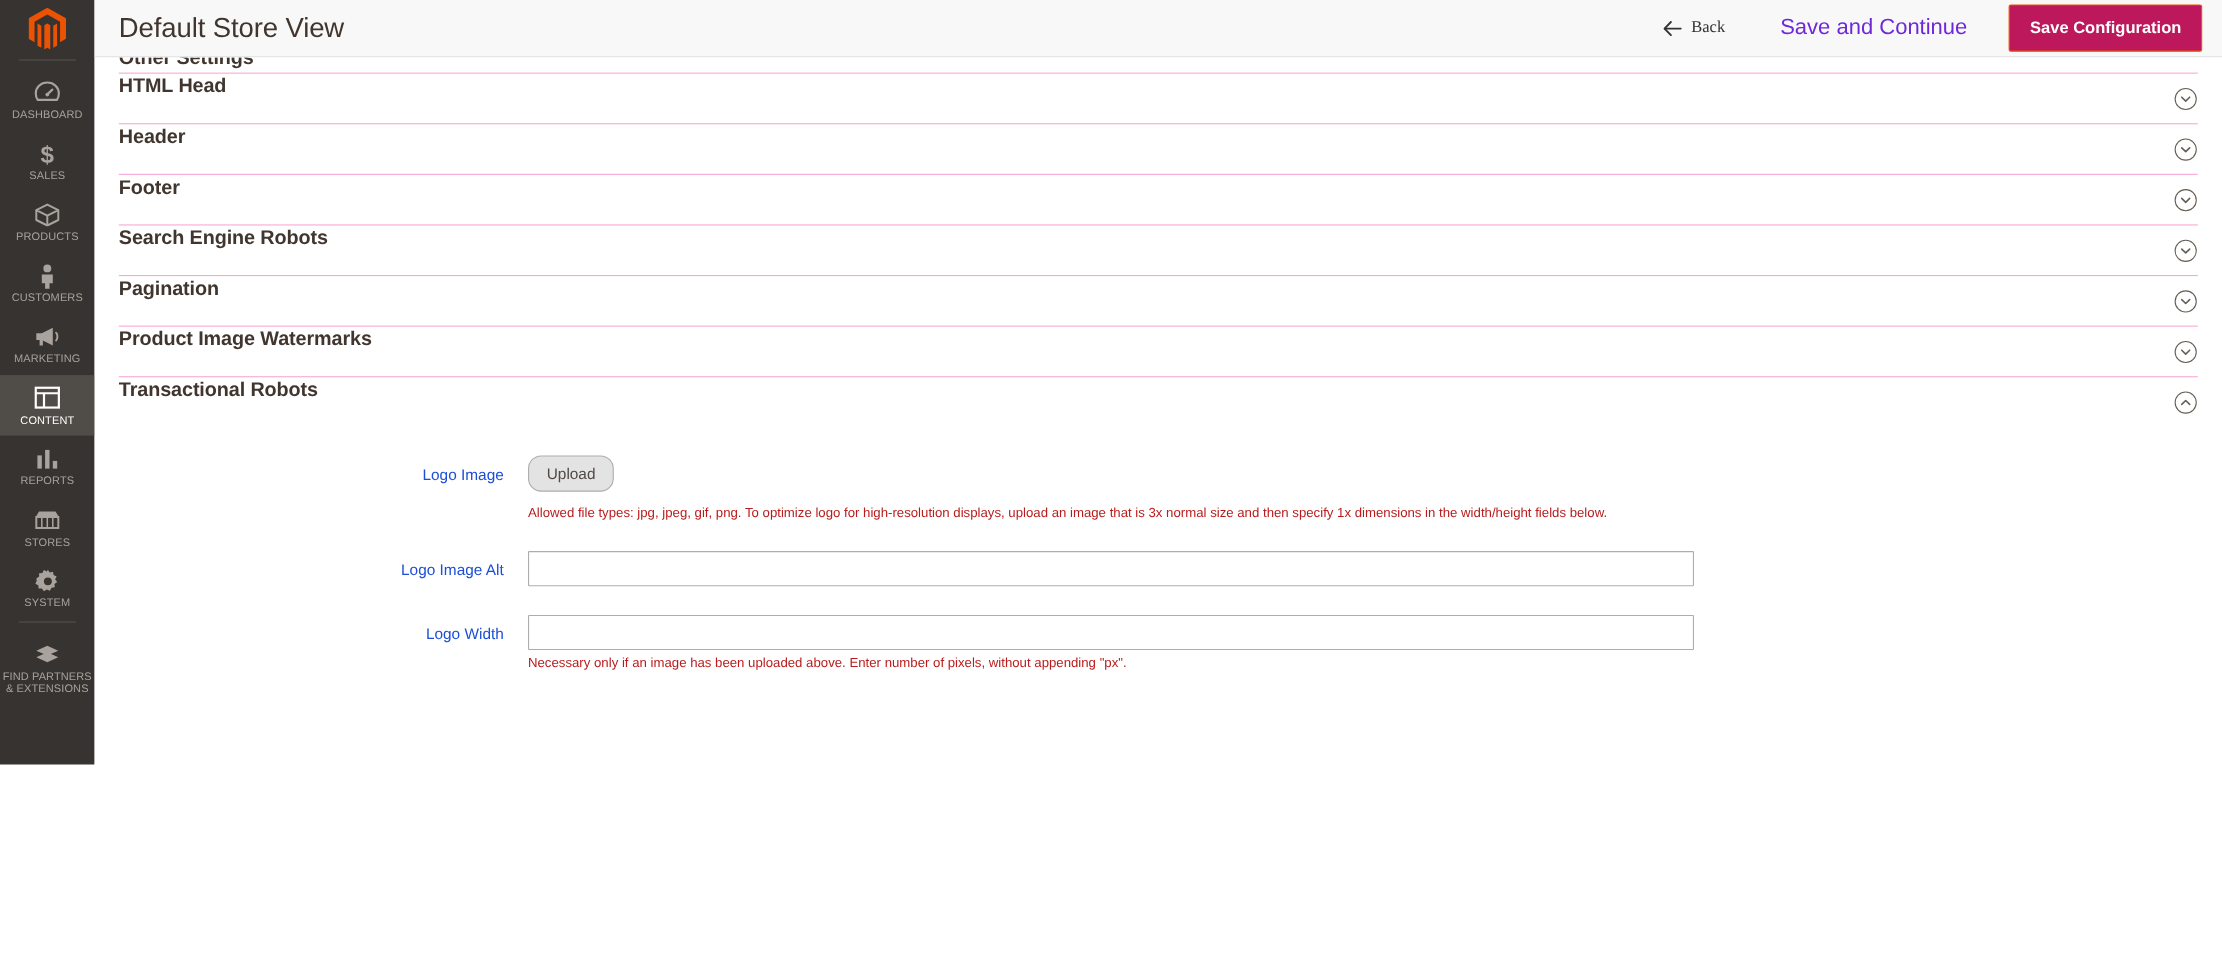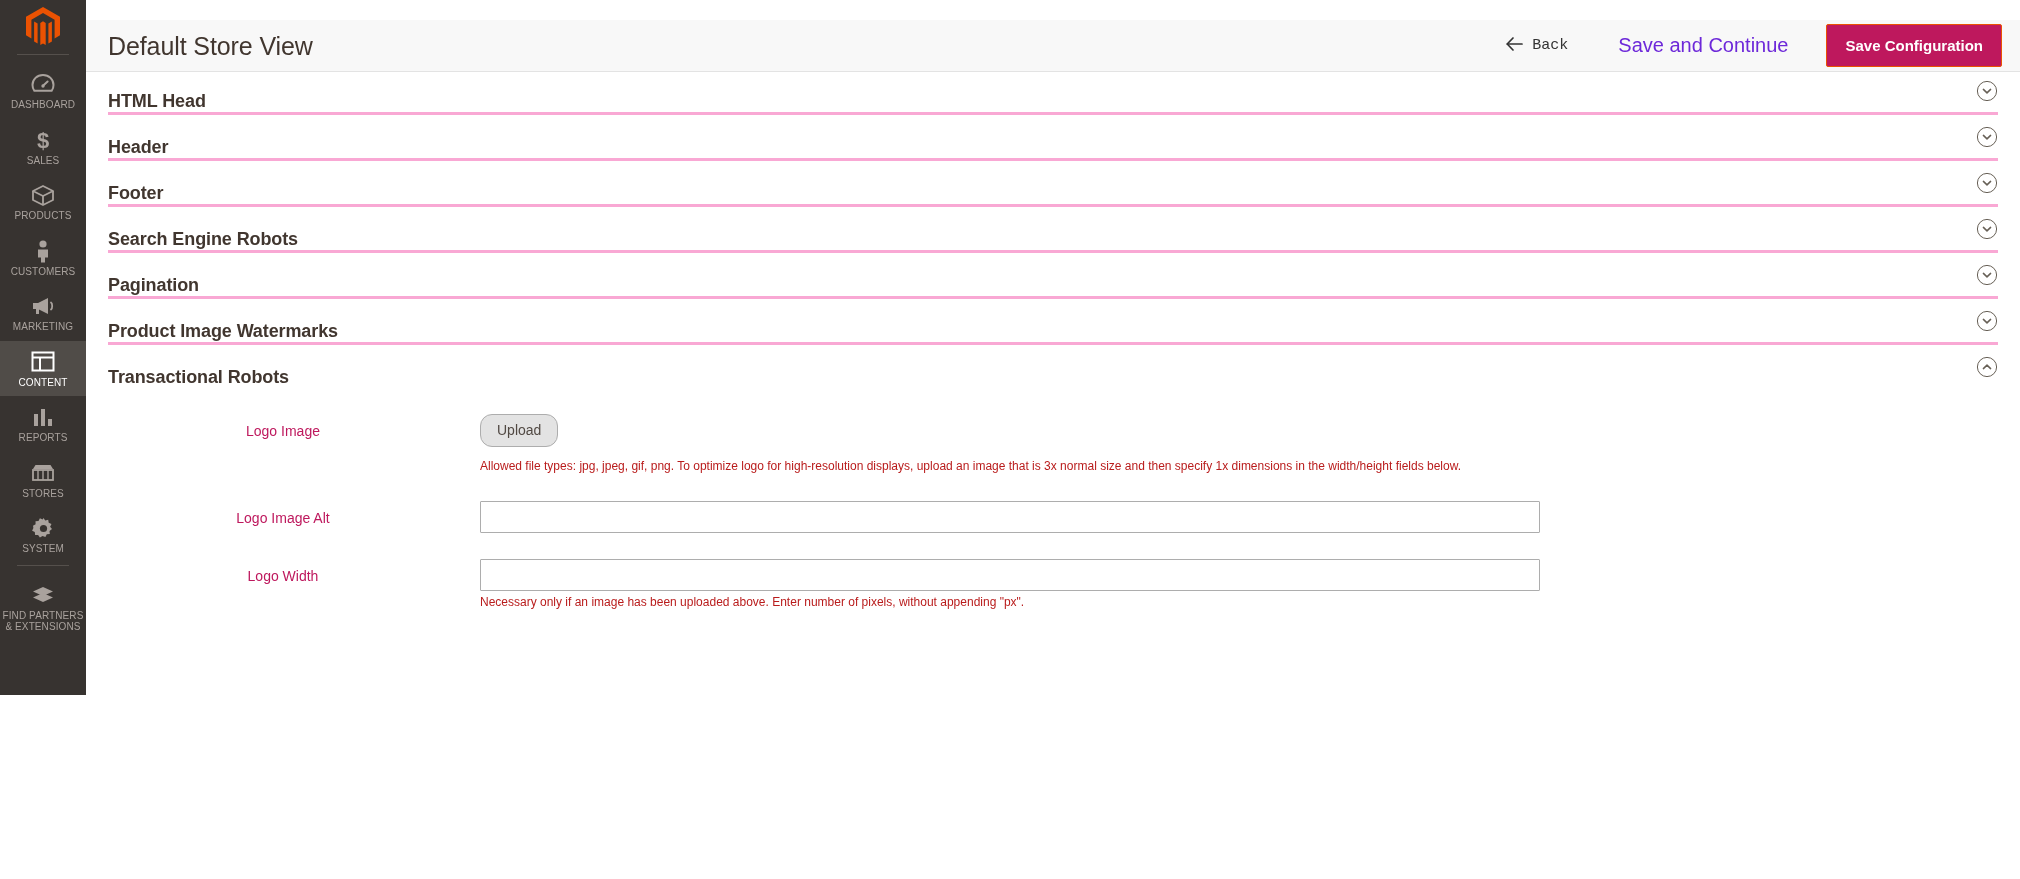--- a/index.html
+++ b/index.html
@@ -50,31 +50,30 @@
   .main { flex: 1 1 auto; position: relative; height: 879px; background: #ffffff; overflow: hidden; }
 
   
   .page-header {
     position: absolute; top: 0; left: 0; right: 0; height: 52px;
     background: #f8f8f8;
     border-bottom: 1px solid #e3e3e3;
     display: flex; align-items: center;
     padding: 0 18px 0 22px;
     z-index: 20;
-    margin-top: 20px;
   }
   .page-title {
     font-size: 25px; font-weight: 400; color: #41362f;
     line-height: 28px; letter-spacing: -.1px;
   }
   .header-actions { margin-left: auto; display: flex; align-items: center; gap: 0; }
   .btn-back {
-    display: flex; gap: 9px;
+    display: flex; align-items: center; gap: 9px;
     background: none; border: none; cursor: pointer;
-    font-family: Liberation Mono, monospace; font-size: 15px; color: #333333;
+    font-family: Liberation Serif, serif; font-size: 15px; color: #333333;
     padding: 8px 16px; margin-right: 14px;
   }
   .back-arrow { width: 17px; height: 14px; display: block; }
   .btn-link {
     background: none; border: none; cursor: pointer;
     font-family: inherit; font-size: 20px; color: #6d28d9;
     padding: 8px 20px; margin-right: 18px; white-space: nowrap;
   }
   .btn-primary {
     background: #be185d; border: 1px solid #eb5202; border-radius: 2px;
@@ -93,23 +92,23 @@
   
   .section-clipped {
     height: 14px; overflow: hidden; position: relative;
   }
   .section-clipped .section-title {
     position: absolute; top: -11px; left: 0;
   }
 
   .section-row {
     position: relative;
-    display: flex; align-items: flex-end;
+    display: flex; align-items: flex-start;
     height: 46px;
-    border-top: 3px solid #f9a8d4;
+    border-top: 1px solid #f9a8d4;
     cursor: pointer;
   }
   .section-title {
     font-size: 18px; font-weight: 600; color: #41362f;
     letter-spacing: -.1px; line-height: 22px;
   }
   .toggle-icon {
     position: absolute; right: 0; top: 50%; transform: translateY(-50%);
     width: 22px; height: 22px;
   }
@@ -117,22 +116,22 @@
 
   
   .fieldset { padding: 0 0 10px 0; }
   .field-row {
     display: flex; align-items: flex-start;
     margin-top: 26px;
   }
   .field-row.tight { margin-top: 22px; }
   .field-label {
     width: 372px; flex: 0 0 372px;
-    text-align: center; padding-right: 22px; padding-top: 8px;
-    font-size: 14px; color: #be185d; line-height: 18px;
+    text-align: right; padding-right: 22px; padding-top: 8px;
+    font-size: 14px; color: #1d4ed8; line-height: 18px;
   }
   .field-control { flex: 1 1 auto; max-width: 1060px; }
 
   .upload-btn {
     background: #e3e3e3;
     border: 1px solid #adadad; border-radius: 12px;
     color: #514943; font-family: inherit; font-size: 14px;
     padding: 7px 16px; cursor: pointer; line-height: 17px;
   }
   .field-note {

